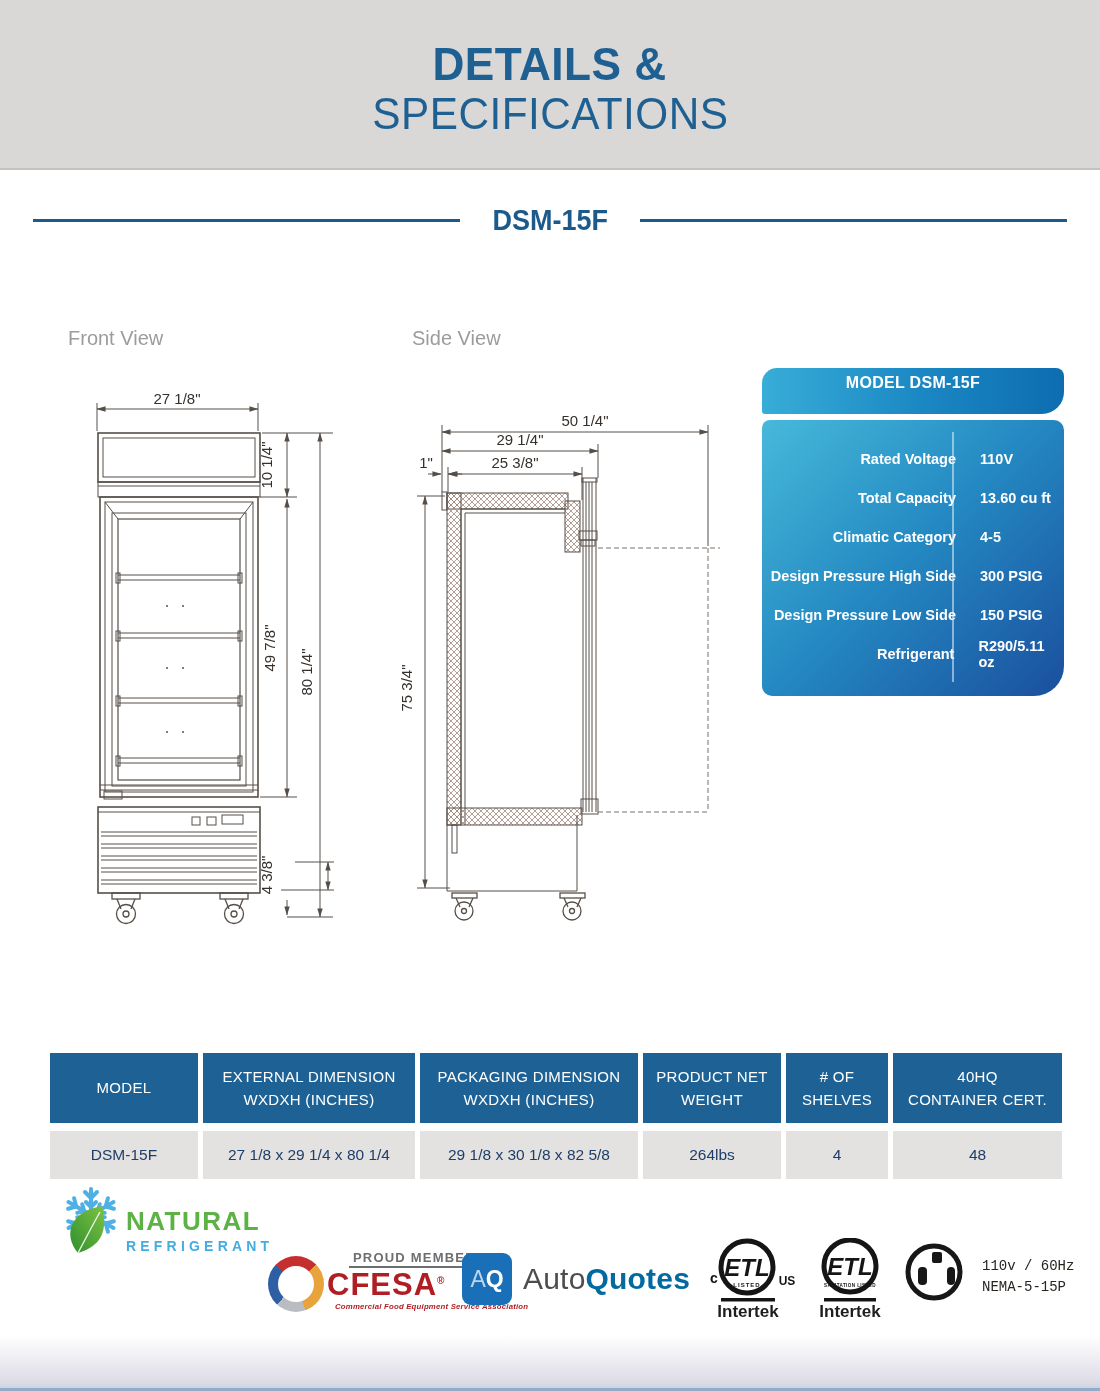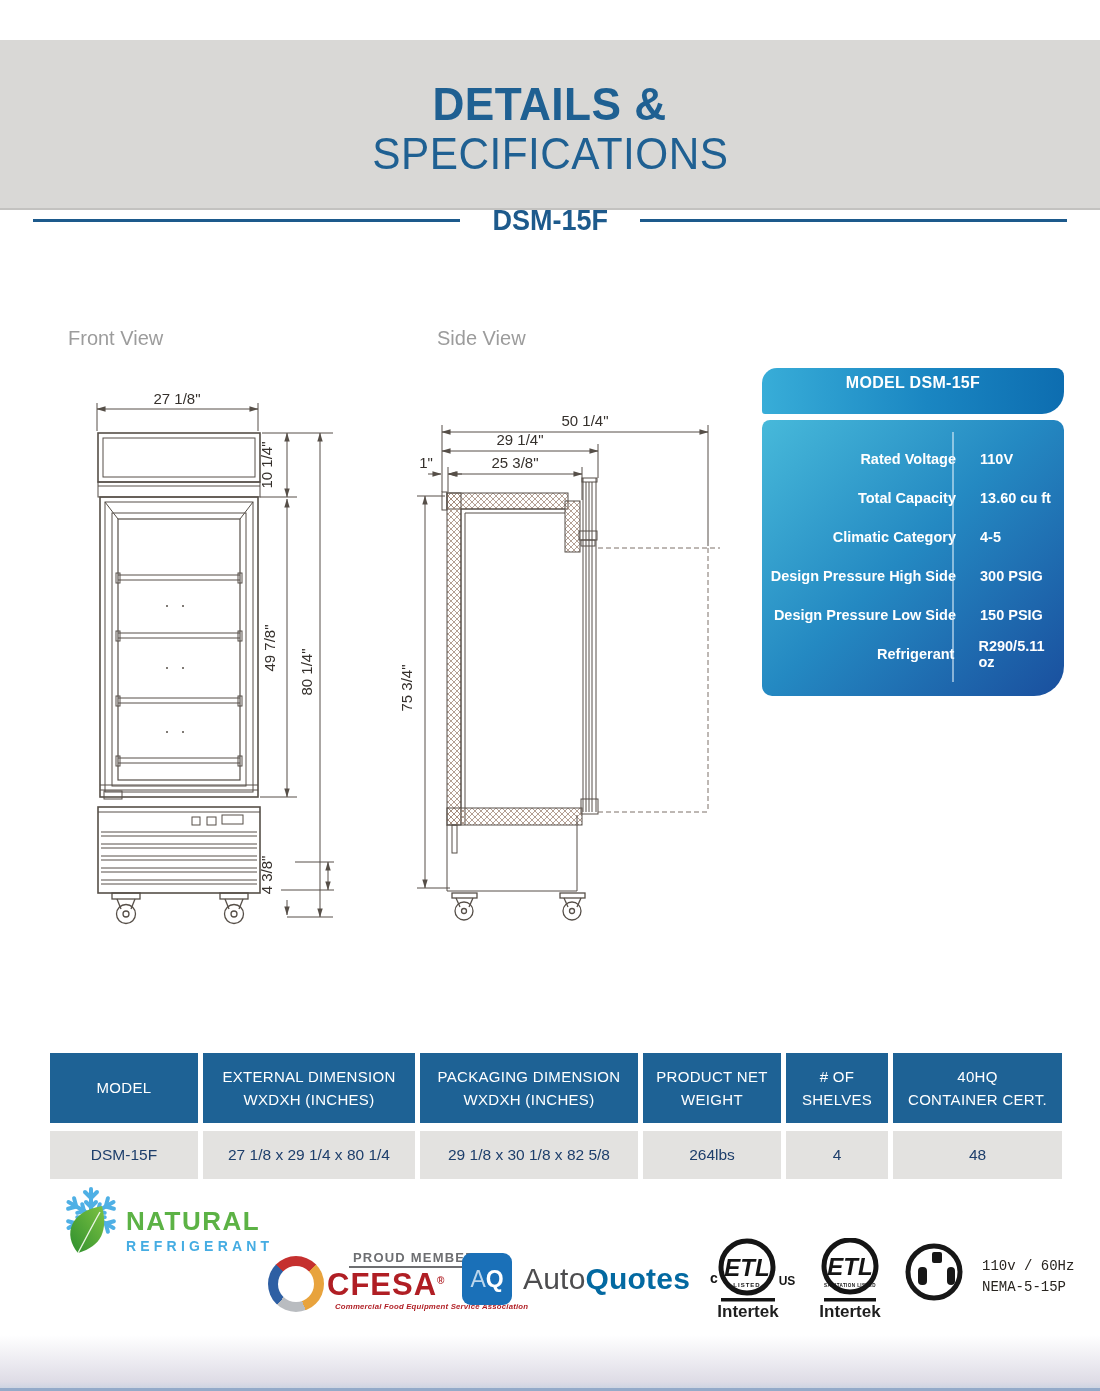--- a/index.html
+++ b/index.html
@@ -8,37 +8,36 @@
     position:relative; width:1100px; height:1391px; background:#ffffff;
     overflow:hidden; font-family:"Liberation Sans", sans-serif;
   }
 
   
   .banner {
     position:absolute; left:0; top:0; width:1100px; height:170px;
     background:#d9d8d6; border-bottom:2px solid #c3c2c0;
     display:flex; flex-direction:column; align-items:center; justify-content:center;
     padding-top:8px;
-    margin-top:40px;
   }
   .banner .t1 { font-size:47px; font-weight:700; color:#1f6092; letter-spacing:.5px; transform:scaleX(.94); }
   .banner .t2 { font-size:45px; font-weight:400; color:#1f6092; letter-spacing:.5px; transform:scaleX(.94); margin-top:-3px; }
 
   
   .model-heading {
     position:absolute; left:0; top:198px; width:1100px; height:44px;
     display:flex; align-items:center; gap:26px; padding:0 33px;
   }
   .rule { flex:1; height:3px; background:#1d5a8c; }
   .model-text { font-size:30px; font-weight:700; color:#1d5a8c; display:inline-block; transform:scaleX(.9); }
 
   
   .view-label { position:absolute; top:327px; font-size:20px; color:#9c9c9c; }
   .view-label.front { left:68px; }
-  .view-label.side  { left:437px; }
+  .view-label.side  { left:412px; }
 
   .front-svg { position:absolute; left:55px; top:388px; }
   .side-svg  { position:absolute; left:400px; top:388px; }
 
   
   .spec-panel { position:absolute; left:762px; top:368px; width:302px; }
   .spec-header {
     height:46px; line-height:30px; text-align:center; color:#fff;
     font-size:16px; font-weight:700; letter-spacing:.3px;
     background:linear-gradient(90deg,#38add8 0%,#1a86c2 55%,#0d6db0 100%);

